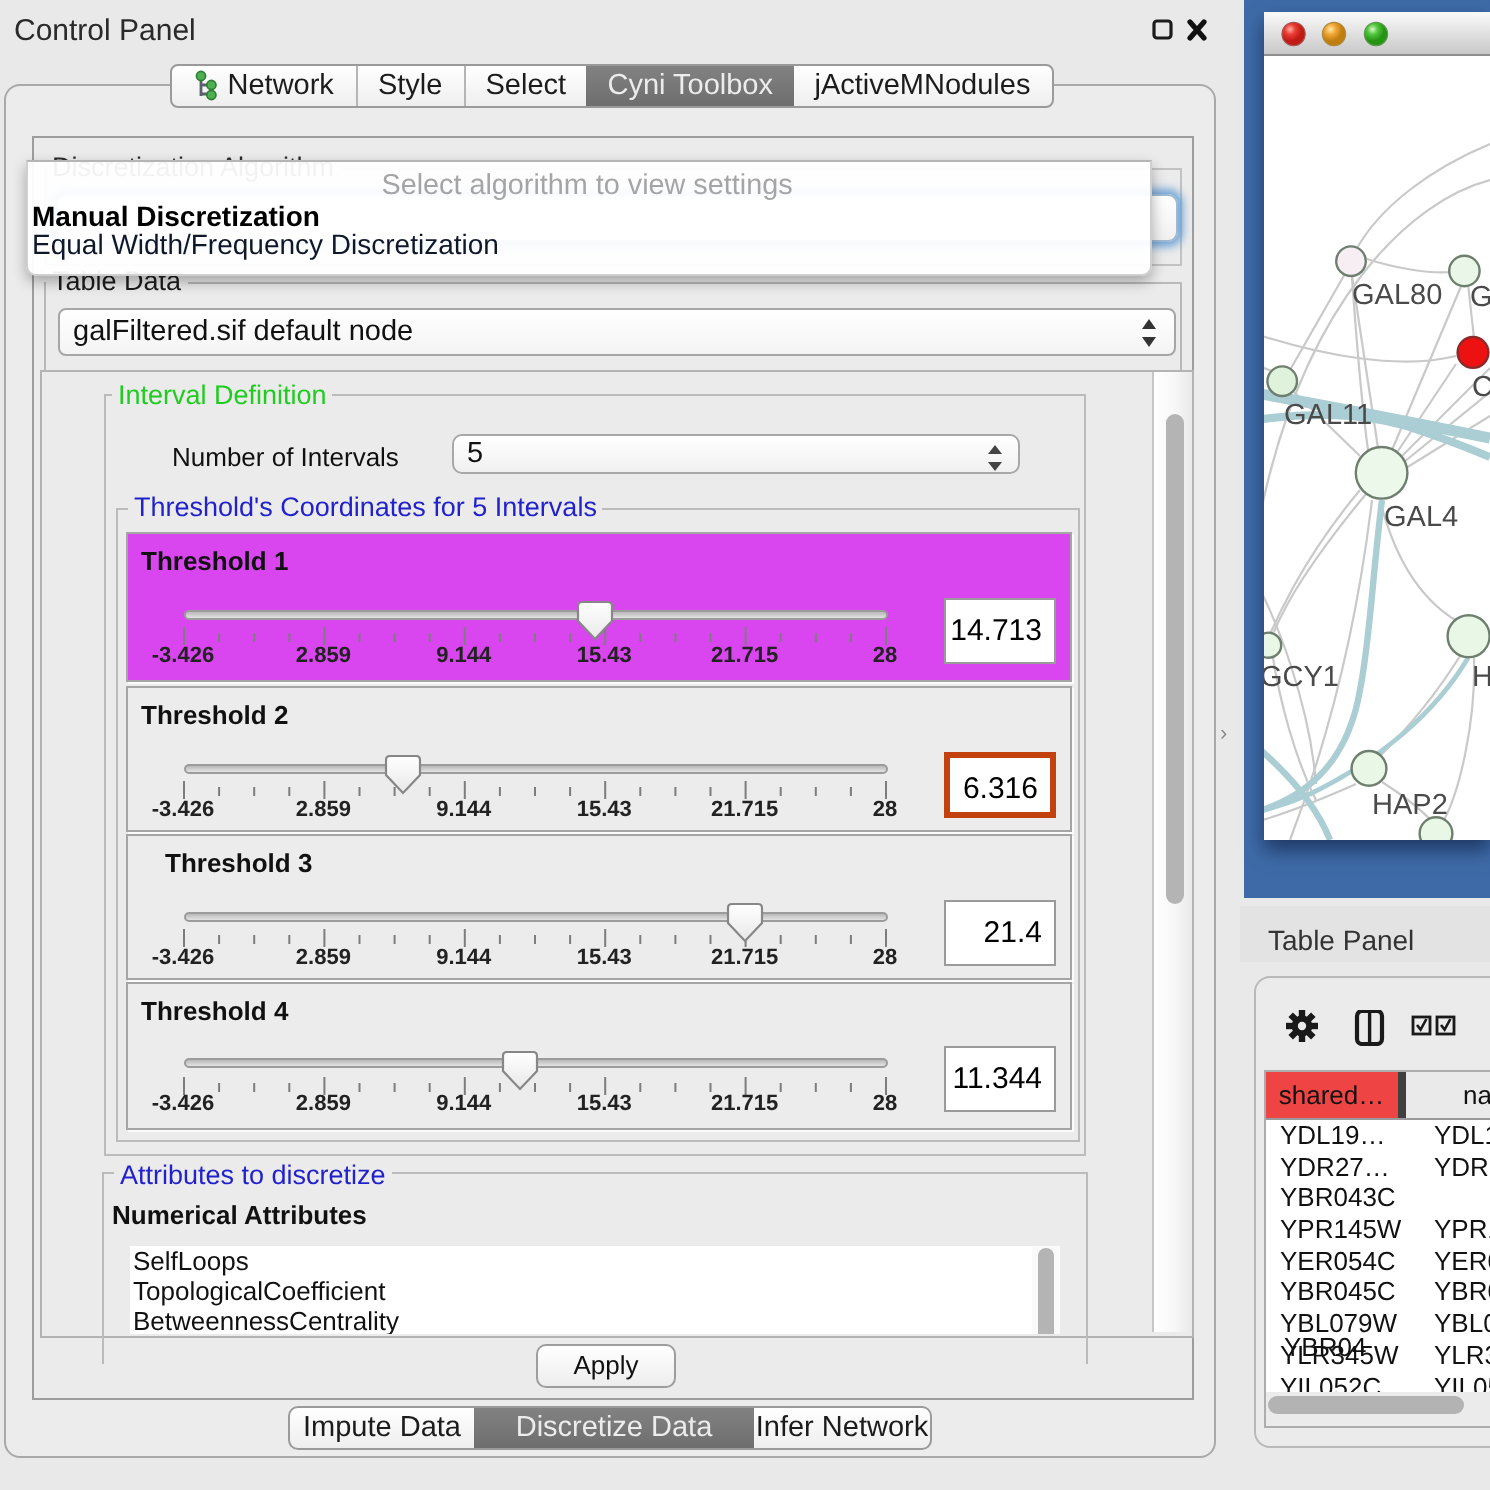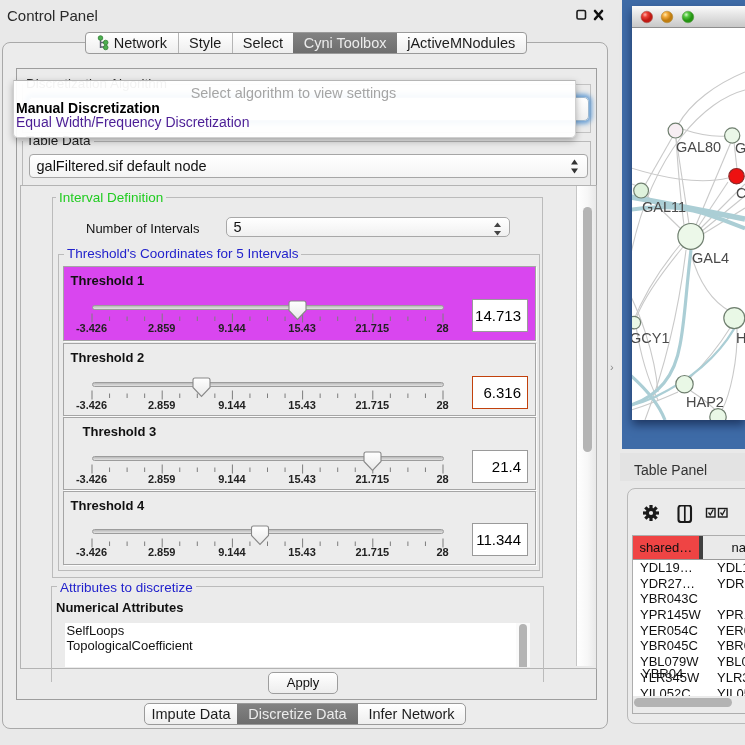--- a/index.html
+++ b/index.html
@@ -145,21 +145,21 @@
           <stop offset="1" stop-color="#e8e8e8"></stop>
         </linearGradient>
       </defs>
     </svg>
 <div style="position:absolute;left:-2.0px;top:54.5px;width:60px;text-align:center;font-size:11px;font-weight:bold;color:#222;">-3.426</div>
 <div style="position:absolute;left:68.2px;top:54.5px;width:60px;text-align:center;font-size:11px;font-weight:bold;color:#222;">2.859</div>
 <div style="position:absolute;left:138.4px;top:54.5px;width:60px;text-align:center;font-size:11px;font-weight:bold;color:#222;">9.144</div>
 <div style="position:absolute;left:208.6px;top:54.5px;width:60px;text-align:center;font-size:11px;font-weight:bold;color:#222;">15.43</div>
 <div style="position:absolute;left:278.8px;top:54.5px;width:60px;text-align:center;font-size:11px;font-weight:bold;color:#222;">21.715</div>
 <div style="position:absolute;left:349.0px;top:54.5px;width:60px;text-align:center;font-size:11px;font-weight:bold;color:#222;">28</div>
-<div style="position:absolute;left:408.5px;top:31.5px;width:56px;height:33px;background:#fff;border:1px solid #c2410c;font-size:15px;color:#000;text-align:right;line-height:31px;padding-right:6px;box-sizing:border-box;">6.316</div>
+<div style="position:absolute;left:408.5px;top:31.5px;width:56px;height:33px;background:#fff;border:3px solid #c2410c;font-size:15px;color:#000;text-align:right;line-height:31px;padding-right:6px;box-sizing:border-box;">6.316</div>
 </div>
 <div class="abs" style="left:62.5px;top:417px;width:471px;height:70.5px;border:1px solid #a5a5a5;background:#ececec;box-shadow:1px 1px 0 rgba(255,255,255,0.8);">
 <div style="position:absolute;left:19px;top:6px;font-size:13px;font-weight:bold;color:#111;">Threshold 3</div>
 <div style="position:absolute;left:28.5px;top:37.5px;width:349.5px;height:3px;background:linear-gradient(#b9b9b9,#e3e3e3);border:1px solid #9c9c9c;border-radius:2.5px;"></div>
 <svg style="position:absolute;left:0;top:0;" width="471" height="72" viewBox="0 0 471 72">
       <line x1="28.00" y1="46.5" x2="28.00" y2="55.5" stroke="#7d7d7d" stroke-width="1"></line>
       <line x1="45.55" y1="49.5" x2="45.55" y2="54" stroke="#7d7d7d" stroke-width="1"></line>
       <line x1="63.10" y1="49.5" x2="63.10" y2="54" stroke="#7d7d7d" stroke-width="1"></line>
       <line x1="80.65" y1="49.5" x2="80.65" y2="54" stroke="#7d7d7d" stroke-width="1"></line>
       <line x1="98.20" y1="46.5" x2="98.20" y2="55.5" stroke="#7d7d7d" stroke-width="1"></line>
@@ -236,29 +236,30 @@
 <div style="position:absolute;left:349.0px;top:54.5px;width:60px;text-align:center;font-size:11px;font-weight:bold;color:#222;">28</div>
 <div style="position:absolute;left:408.5px;top:31.5px;width:56px;height:33px;background:#fff;border:1px solid #9a9a9a;font-size:15px;color:#000;text-align:right;line-height:31px;padding-right:6px;box-sizing:border-box;">11.344</div>
 </div>
 
 <div class="abs" style="left:51px;top:586px;width:491px;height:95px;border:1px solid #bbbbbb;border-bottom:none;"></div>
 <div class="gtitle" style="left:57px;top:581px;color:#2222cc;">Attributes to discretize</div>
 <div class="abs" style="left:56px;top:600px;font-size:13px;font-weight:bold;color:#111;">Numerical Attributes</div>
 <div class="abs" style="left:64.5px;top:622.5px;width:451px;height:44.5px;background:#ffffff;font-size:13px;color:#111;overflow:hidden;">
   <div style="height:15.2px;line-height:15.2px;padding-left:2px;">SelfLoops</div>
   <div style="height:15.2px;line-height:15.2px;padding-left:2px;">TopologicalCoefficient</div>
+  <div style="height:15.2px;line-height:15.2px;padding-left:2px;">BetweennessCentrality</div>
 </div>
 <div class="abs" style="left:515.5px;top:622.5px;width:14px;height:44.5px;background:#fafafa;"></div>
 <div class="abs" style="left:518.5px;top:624px;width:8.5px;height:43px;background:#b4b4b4;border-radius:4px 4px 0 0;"></div>
 
 <div class="abs" style="left:268px;top:672px;width:68px;height:20px;background:linear-gradient(#ffffff,#ededed);border:1px solid #9d9d9d;border-radius:5px;text-align:center;font-size:13px;line-height:19px;color:#111;">Apply</div>
 
 <div class="abs" style="left:144px;top:703px;width:320px;height:19.5px;border:1px solid #9a9a9a;border-radius:5px;overflow:hidden;display:flex;background:linear-gradient(#ffffff,#eeeeee);font-size:14.5px;color:#1c1c1c;">
   <div style="width:92px;display:flex;align-items:center;justify-content:center;">Impute Data</div>
-  <div style="width:121px;display:flex;align-items:center;justify-content:center;background:linear-gradient(#828282,#6e6e6e);color:#ececec;">Discretize Data</div>
+  <div style="width:140px;display:flex;align-items:center;justify-content:center;background:linear-gradient(#828282,#6e6e6e);color:#ececec;">Discretize Data</div>
   <div style="flex:1;display:flex;align-items:center;justify-content:center;">Infer Network</div>
 </div>
 
 <div class="abs" style="left:610px;top:361px;font-size:11px;color:#8a8a8a;">›</div>
 
 <div class="abs" style="left:622px;top:0;width:123px;height:449px;background:#3e6ba7;"></div>
 
 <div class="abs" style="left:632px;top:6px;width:113px;height:414px;box-shadow:0 5px 9px rgba(5,15,45,0.55);">
   <div style="height:21px;background:linear-gradient(#fafafa,#c8c8c8);border-bottom:1px solid #8e8e8e;position:relative;">
     <svg width="113" height="21" viewBox="0 0 113 21">
@@ -432,13 +433,13 @@
     </div>
     <div style="position:absolute;left:0;top:136px;width:113px;height:17px;background:#ebebeb;">
       <div style="position:absolute;left:1px;top:2px;width:98px;height:9px;background:#b3b3b3;border-radius:4.5px;"></div>
     </div>
   </div>
 </div>
 
 <div class="abs" style="left:13px;top:80px;width:561px;height:56px;background:rgba(255,255,255,0.94);border:1px solid #cfcfcf;border-top:1px solid #b5b5b5;border-radius:0 0 5px 5px;box-shadow:0 3px 7px rgba(0,0,0,0.3);"></div>
 <div class="abs" style="left:13px;top:85px;width:561px;text-align:center;font-size:14.4px;color:#a5a5a5;">Select algorithm to view settings</div>
 <div class="abs" style="left:16px;top:99.5px;font-size:14px;font-weight:bold;color:#000;">Manual Discretization</div>
-<div class="abs" style="left:16px;top:113.8px;font-size:14px;color:#4c1d95;">Equal Width/Frequency Discretization</div>
+<div class="abs" style="left:16px;top:113.8px;font-size:14px;color:#0f172a;">Equal Width/Frequency Discretization</div>
 
 </body></html>

